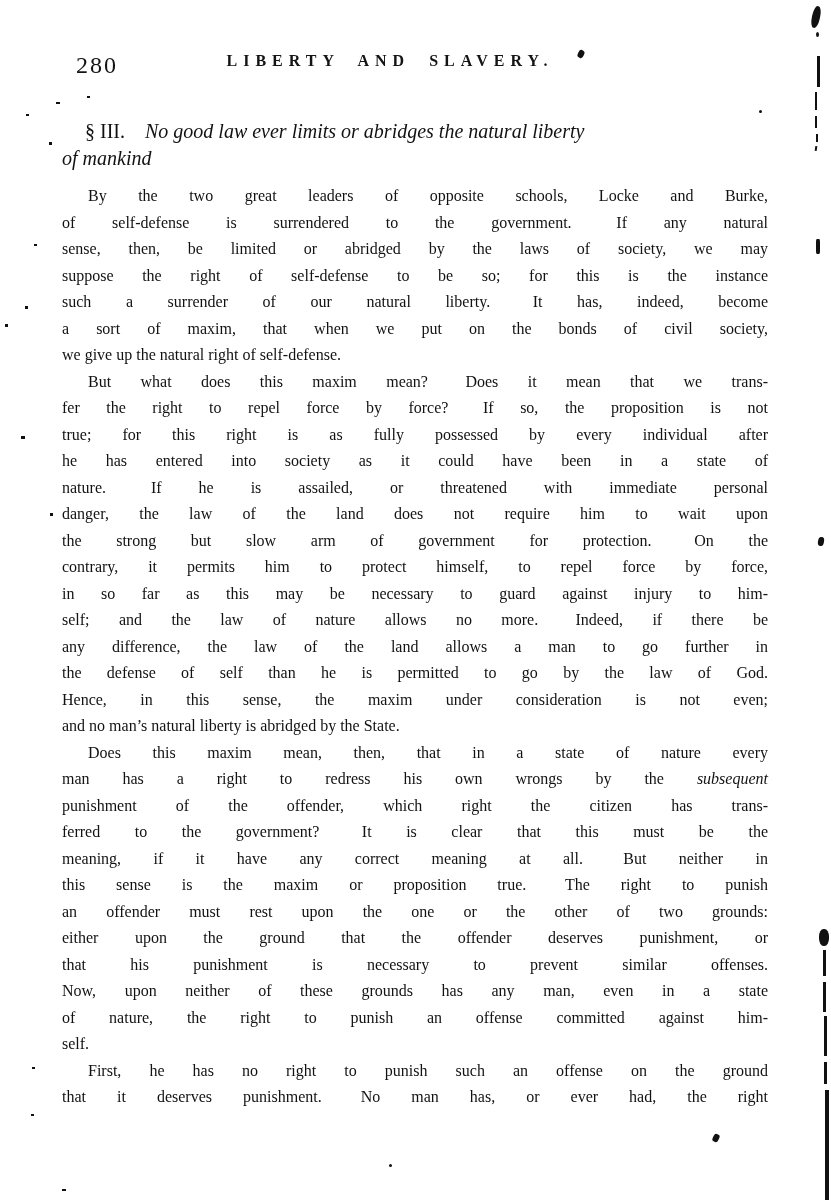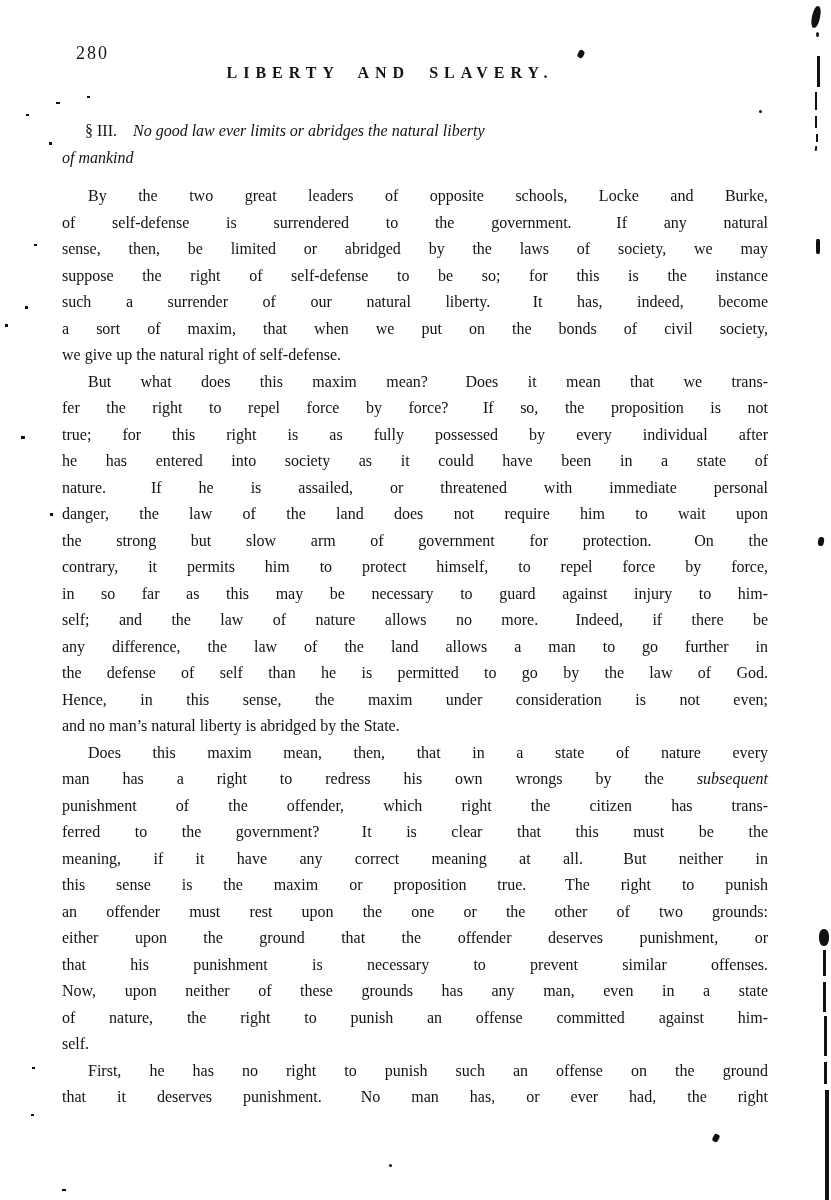--- a/index.html
+++ b/index.html
@@ -10,29 +10,29 @@
     height: 1200px;
     margin: 0 auto;
     background: #ffffff;
     overflow: hidden;
     font-family: "Liberation Serif", "DejaVu Serif", serif;
     color: #121212;
   }
   .page-number {
     position: absolute;
     left: 76px;
-    top: 43px;
-    font-size: 18px;
+    top: 52px;
+    font-size: 24px;
     letter-spacing: 2px;
     color: #141414;
   }
   .running-title {
     position: absolute;
     left: 390px;
-    top: 64px;
+    top: 52px;
     transform: translateX(-50%);
     font-size: 16px;
     font-weight: 700;
     letter-spacing: 6px;
     word-spacing: 9px;
     white-space: nowrap;
     color: #141414;
   }
   .text-column {
     position: absolute;
@@ -51,21 +51,21 @@
     color: #121212;
   }
   .line.just {
     white-space: normal;
     text-align: justify;
     text-align-last: justify;
     -moz-text-align-last: justify;
   }
   .line.indent { text-indent: 26px; }
   .paragraph[data-name="section-heading"] .line {
-    font-size: 16px;
+    font-size: 20px;
   }
   .paragraph[data-name="section-heading"] .line.indent { text-indent: 23px; }
   em { font-style: italic; }
   .ink-mark {
     position: absolute;
     background: #111111;
     pointer-events: none;
   }
 </style>
 </head>

